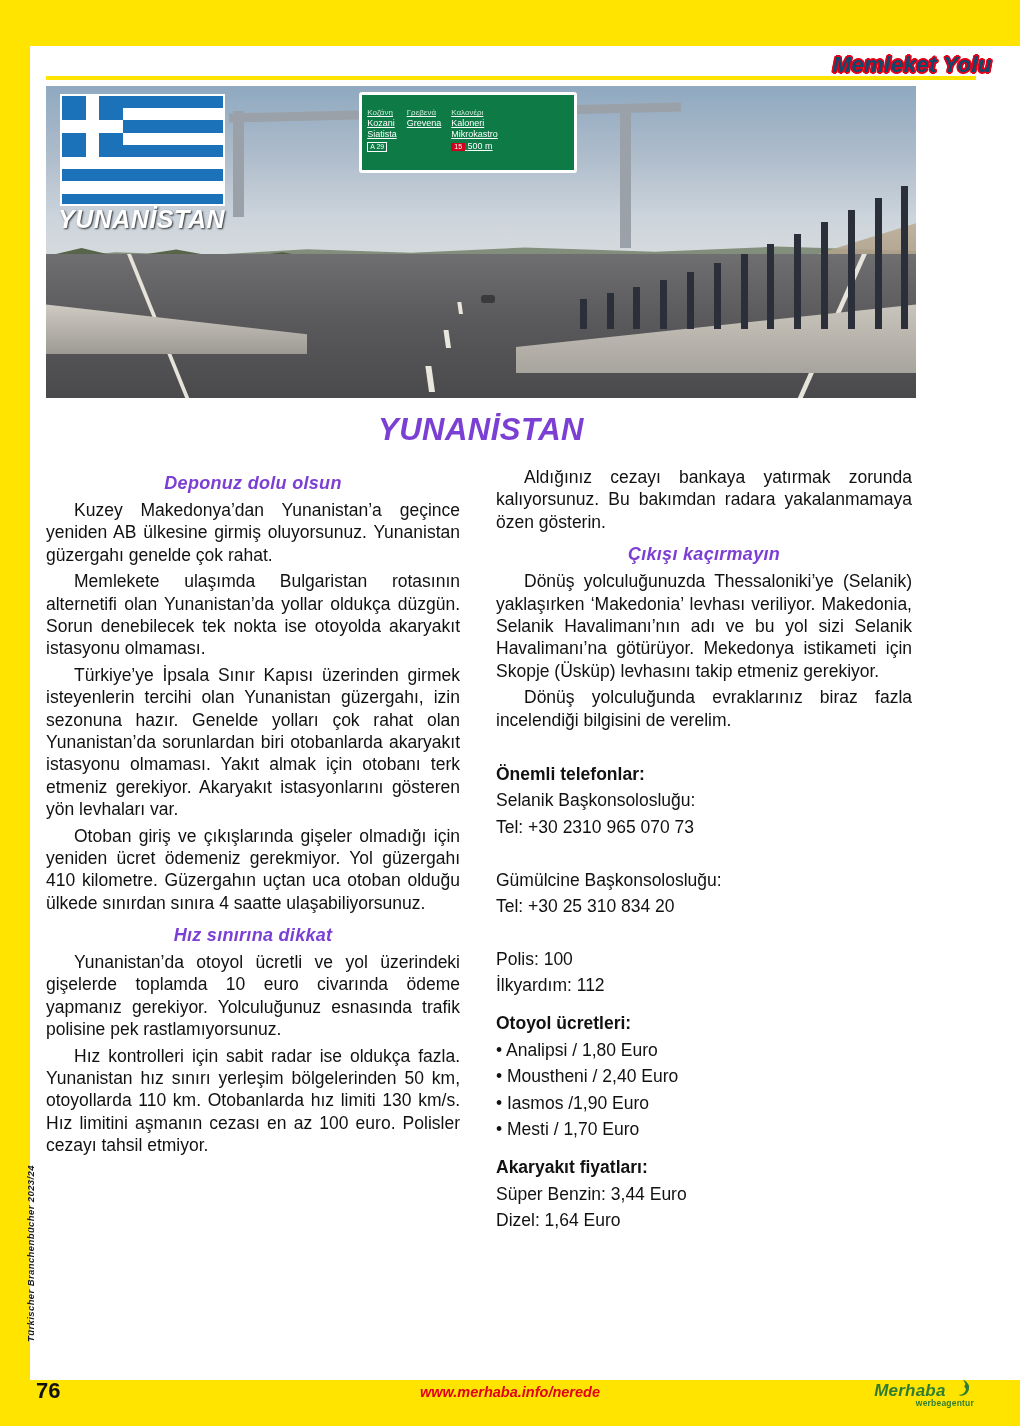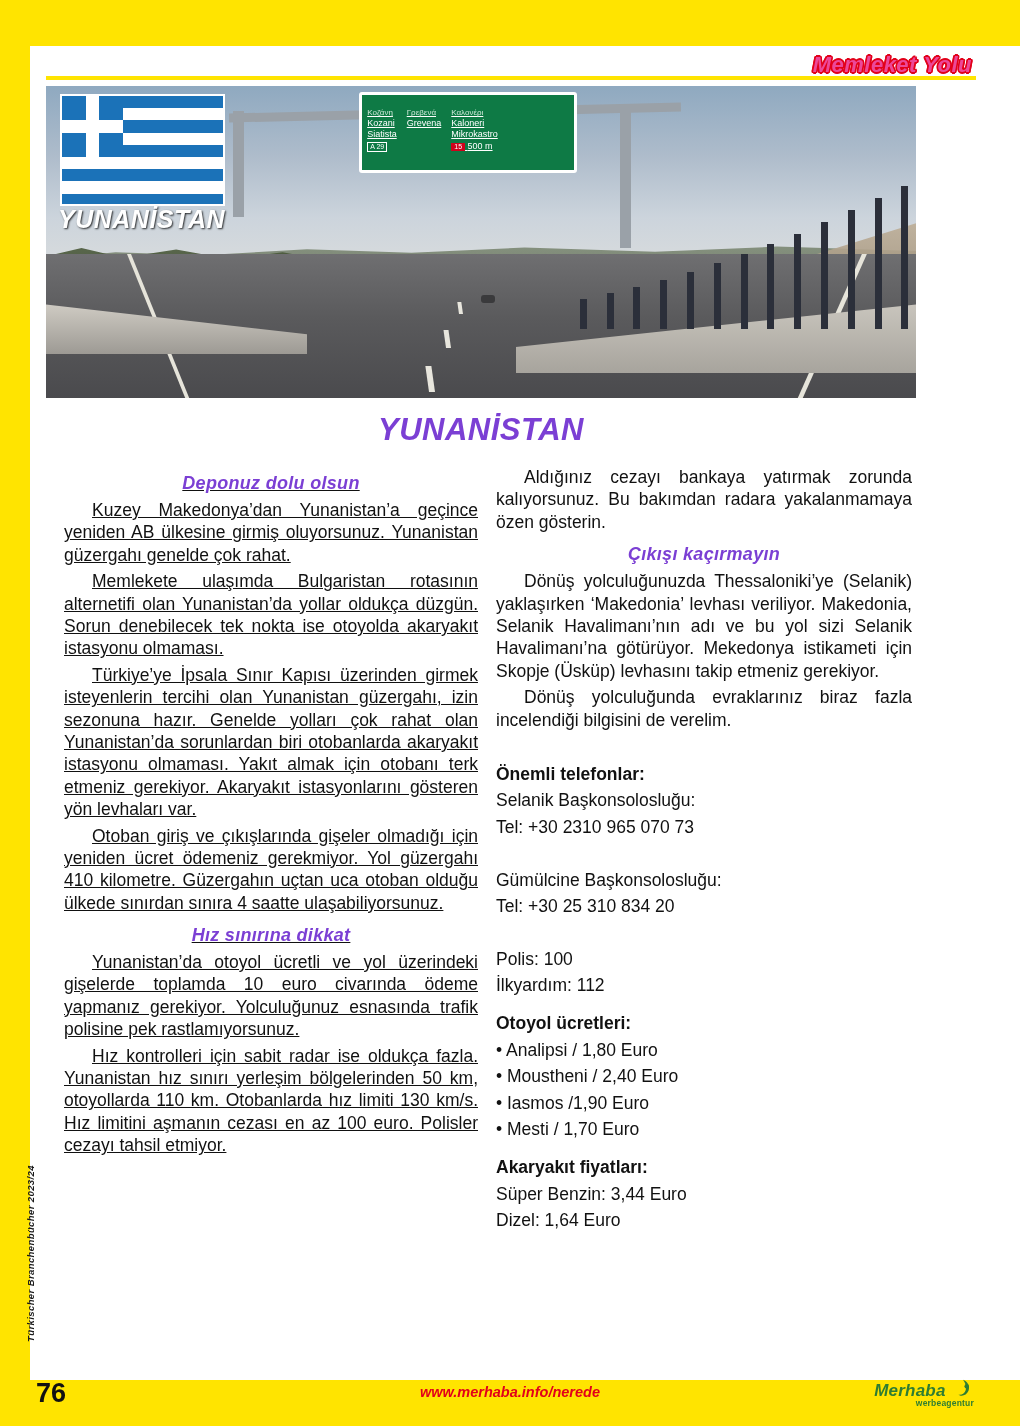--- a/index.html
+++ b/index.html
@@ -25,22 +25,22 @@
     position: absolute; left: 0; top: 1380px; width: 1020px; height: 46px;
     background: #ffe400;
   }
 
   
   .header-rule {
     position: absolute; left: 46px; top: 76px; width: 930px; height: 4px;
     background: #ffe400;
   }
   .header-title {
-    position: absolute; right: 48px; top: 52px;
-    color: #ec4899;
+    position: absolute; right: 28px; top: 52px;
+    color: #0c4a6e;
     -webkit-text-stroke: 0px;
     font-size: 22px; font-weight: bold; font-style: italic;
     letter-spacing: 0.5px;
     text-shadow:
       -1.4px -1.4px 0 #e2001a, 1.4px -1.4px 0 #e2001a,
       -1.4px 1.4px 0 #e2001a, 1.4px 1.4px 0 #e2001a,
       0 -1.6px 0 #e2001a, 0 1.6px 0 #e2001a,
       -1.6px 0 0 #e2001a, 1.6px 0 0 #e2001a;
   }
 
@@ -211,21 +211,21 @@
 
   
   .col {
     position: absolute;
     top: 462px;
     font-size: 17.5px;
     line-height: 1.28;
     color: #111;
     text-align: justify;
   }
-  .col-left  { left: 60px;  width: 422px; text-decoration: underline; }
+  .col-left  { left: 42px;  width: 422px; }
   .col-right { left: 492px; width: 424px; }
 
   .col p { margin: 4px; text-indent: 28px; }
   .subhead {
     text-align: center;
     font-weight: bold; font-style: italic;
     color: #7b3fd4;
     font-size: 18px;
     margin: 10px 0 4px 0 !important;
     text-indent: 0 !important;
@@ -237,21 +237,21 @@
     font-weight: bold;
     text-indent: 0 !important;
     margin-top: 16px !important;
   }
   .info-line { text-indent: 0 !important; }
   .bullet-line { text-indent: 0 !important; }
 
   
   .page-number {
     position: absolute; left: 36px; top: 1378px;
-    font-size: 27px; font-weight: bold; color: #111;
+    font-size: 22px; font-weight: bold; color: #111;
   }
   .footer-url {
     position: absolute; left: 0; top: 1384px; width: 1020px;
     text-align: center;
     font-size: 14.5px; font-weight: bold; font-style: italic;
     color: #e2001a;
   }
   .footer-logo {
     position: absolute; right: 46px; top: 1378px;
     text-align: right;

